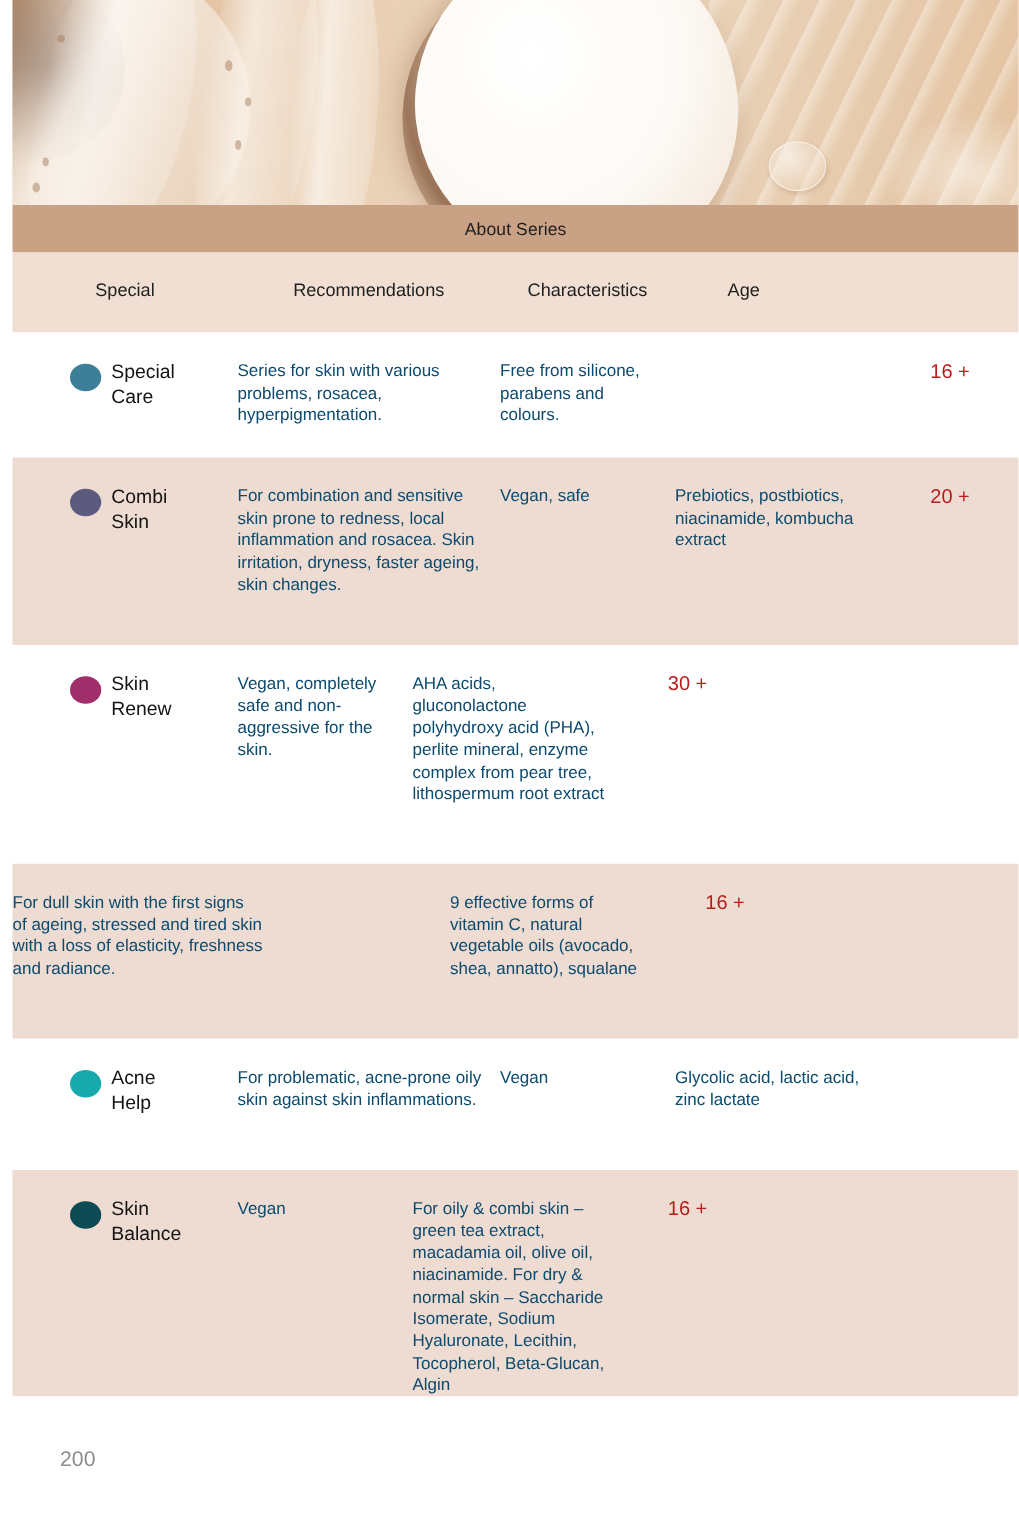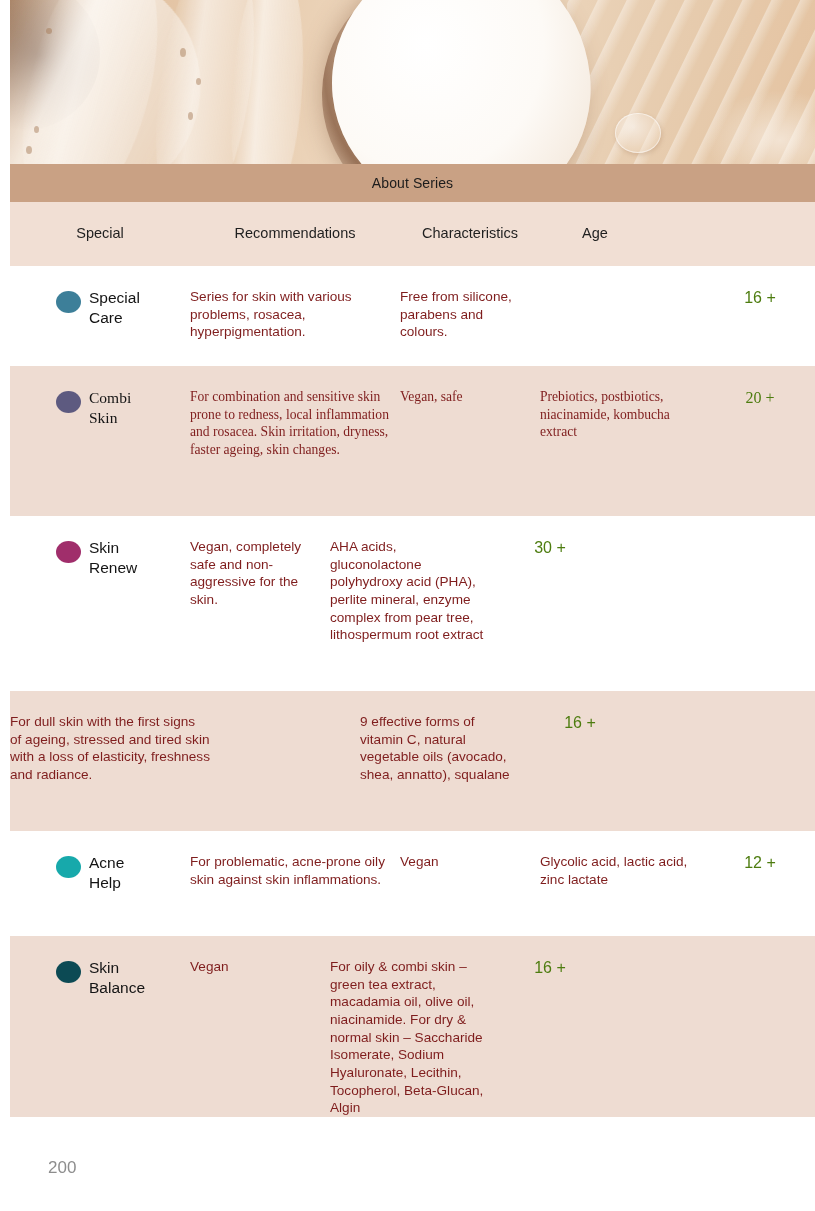--- a/index.html
+++ b/index.html
@@ -159,27 +159,27 @@
     margin-top: 3px;
   }
   .series-name {
     font-size: 15.5px;
     color: #141414;
     line-height: 1.32;
     white-space: pre-line;
   }
   .cell-text {
     font-size: 13.6px;
-    color: #7f1d1d;
+    color: #0c4a6e;
     line-height: 1.30;
     white-space: pre-line;
   }
   .age-text {
     font-size: 16px;
-    color: #4d7c0f;
+    color: #b91c1c;
     text-align: center;
     line-height: 1.2;
   }
 
   
   .page-number {
     position: absolute;
     left: 48px;
     top: 1158px;
     font-size: 17px;
@@ -237,21 +237,21 @@
           <div class="c-chars">
             <div class="cell-text">Free from silicone, parabens and colours.</div>
           </div>
           <div class="c-active">
             <div class="cell-text"></div>
           </div>
           <div class="c-age">
             <div class="age-text">16 +</div>
           </div>
         </div>
-        <div class="row body shaded" style="min-height: 150px; font-family: Liberation Serif, serif;">
+        <div class="row body shaded" style="min-height: 150px;">
           <div class="c-series">
             <span class="dot" style="background: rgb(93, 90, 128);"></span>
             <span class="series-name">Combi
 Skin</span>
           </div>
           <div class="c-recs">
             <div class="cell-text">For combination and sensitive skin prone to redness, local inflammation and rosacea. Skin irritation, dryness, faster ageing, skin changes.</div>
           </div>
           <div class="c-chars">
             <div class="cell-text">Vegan, safe</div>
@@ -301,23 +301,20 @@
           </div>
           <div class="c-recs">
             <div class="cell-text">For problematic, acne-prone oily skin against skin inflammations.</div>
           </div>
           <div class="c-chars">
             <div class="cell-text">Vegan</div>
           </div>
           <div class="c-active">
             <div class="cell-text">Glycolic acid, lactic acid, zinc lactate</div>
           </div>
-          <div class="c-age">
-            <div class="age-text">12 +</div>
-          </div>
         </div>
         <div class="row body shaded" style="min-height: 170px;">
           <div class="c-series">
             <span class="dot" style="background: rgb(12, 74, 84);"></span>
             <span class="series-name">Skin
 Balance</span>
           </div>
           <div class="c-chars">
             <div class="cell-text">Vegan</div>
           </div>

